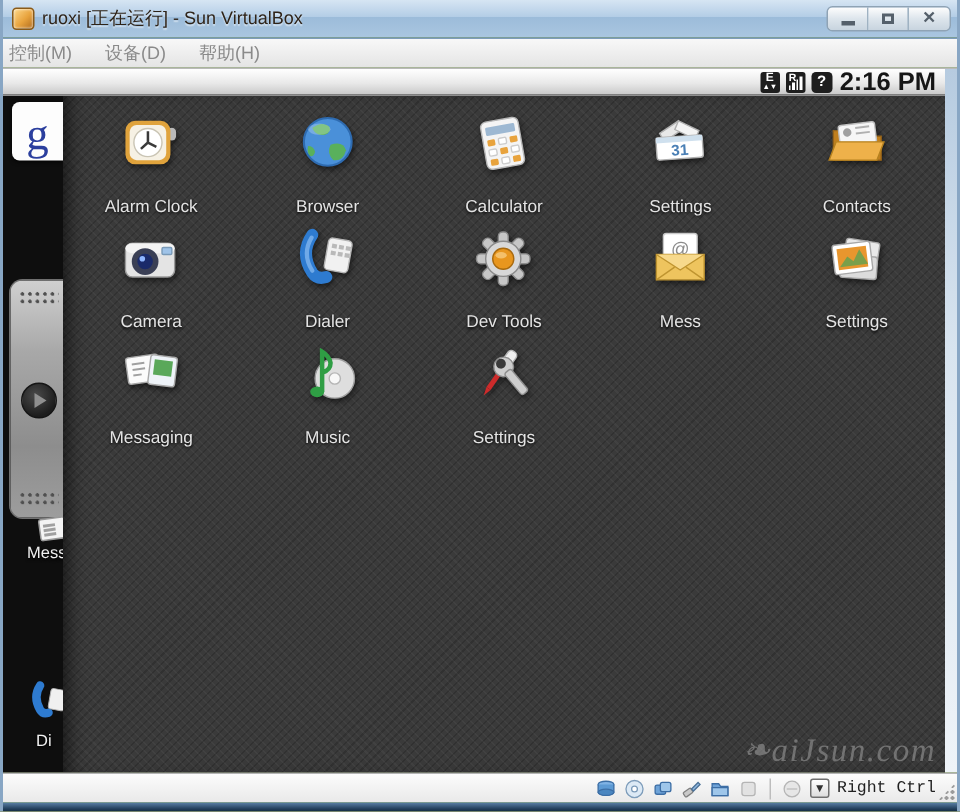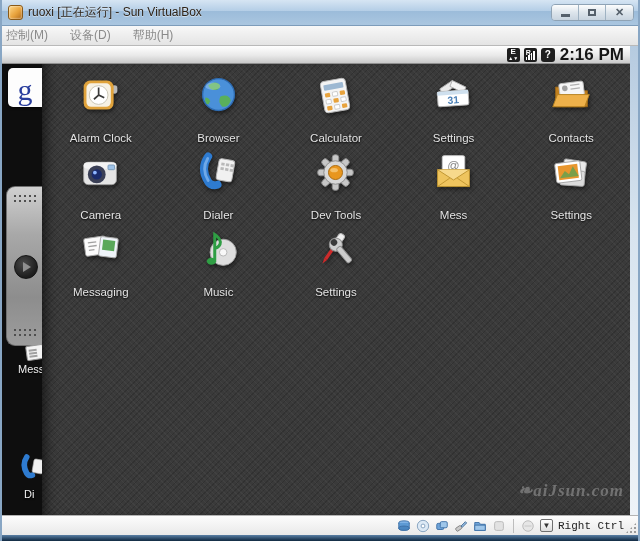--- a/index.html
+++ b/index.html
@@ -86,22 +86,22 @@
       repeating-linear-gradient(-45deg, rgba(0,0,0,.16) 0 1px, transparent 1px 4px);
     box-shadow:inset 10px 0 14px -8px rgba(0,0,0,.75); }
   .app-grid { position:absolute; left:0; top:4px; width:100%;
     display:grid; grid-template-columns:repeat(5,1fr); grid-auto-rows:77px; }
   .app-cell { display:flex; flex-direction:column; align-items:center; justify-content:flex-start;
     padding-top:5px; cursor:pointer; }
   .app-ic { width:45px; height:45px; filter:drop-shadow(1px 2px 2px rgba(0,0,0,.55)); }
   .app-ic svg { width:100%; height:100%; }
   .app-label { margin-top:14px; font-size:11.5px; color:#e4e4e4; text-shadow:0 1px 2px #000;
     white-space:nowrap; }
-  .watermark { position:absolute; right:6px; bottom:14px; font-size:17px; color:rgba(160,160,160,.55);
-    font-style:italic; letter-spacing:1px; font-family:"Liberation Serif", serif;font-weight:bold; }
+  .watermark { position:absolute; right:6px; bottom:2px; font-size:22px; color:rgba(160,160,160,.55);
+    font-style:italic; letter-spacing:1px; font-family:"Liberation Serif", serif; }
 
   
   .vstatus { position:absolute; left:0; top:515px; right:0; height:20px;
     background:linear-gradient(#fcfcfc,#e9e9e9); border-top:1px solid #b4b4b4;
     display:flex; align-items:center; justify-content:flex-end; gap:5px; padding-right:14px; }
   .vic { width:14px; height:14px; display:flex; align-items:center; justify-content:center; }
   .vic svg { width:14px; height:14px; }
   .vsep { width:1px; height:14px; background:#bdbdbd; margin:0 2px; }
   .hostkey-box { width:13px; height:13px; border:1px solid #6f6f6f; border-radius:2px;
     background:linear-gradient(#fff,#ddd); display:flex; align-items:center; justify-content:center;

